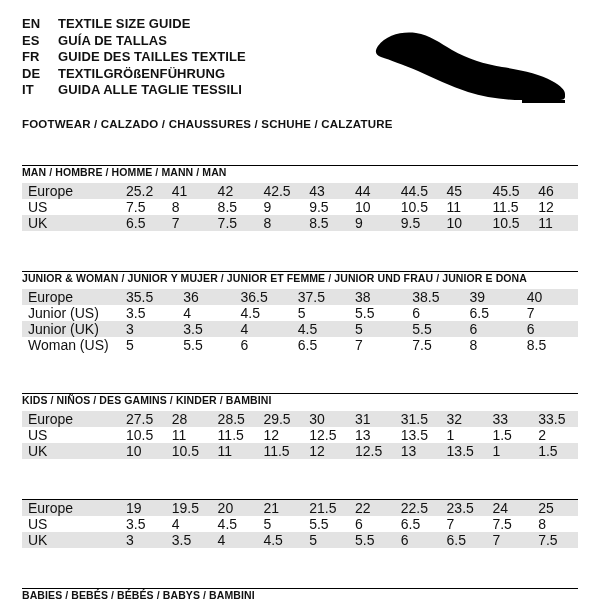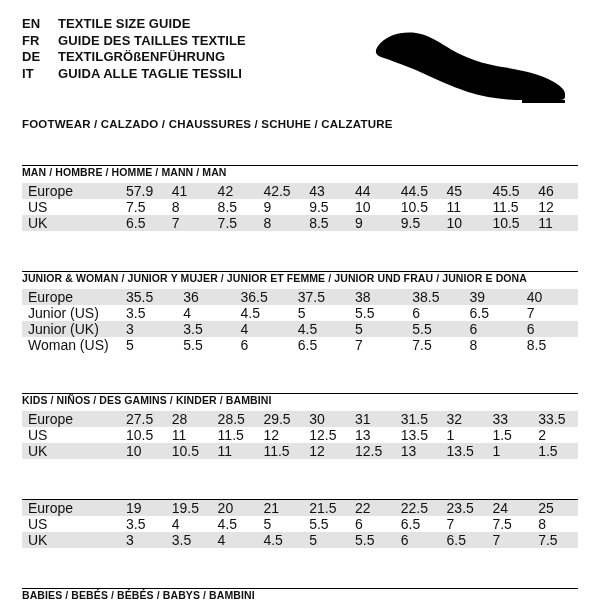--- a/index.html
+++ b/index.html
@@ -109,20 +109,24 @@
 </head>
 <body>
 
 <div class="page">
 
   <div class="header">
     <div class="lang-block">
       <div class="lang-row">
         <span class="lang-code">EN</span>
         <span class="lang-title">TEXTILE SIZE GUIDE</span>
+      </div>
+      <div class="lang-row">
+        <span class="lang-code">ES</span>
+        <span class="lang-title">GUÍA DE TALLAS</span>
       </div>
       <div class="lang-row">
         <span class="lang-code">FR</span>
         <span class="lang-title">GUIDE DES TAILLES TEXTILE</span>
       </div>
       <div class="lang-row">
         <span class="lang-code">DE</span>
         <span class="lang-title">TEXTILGRÖßENFÜHRUNG</span>
       </div>
       <div class="lang-row">
@@ -144,21 +148,21 @@
 
   <div class="footwear-line">FOOTWEAR / CALZADO / CHAUSSURES / SCHUHE / CALZATURE</div>
 
   <div class="section first">
     <div class="sep"></div>
     <div class="section-title">MAN / HOMBRE / HOMME / MANN / MAN</div>
     <table class="size-table">
       <tbody>
           <tr class="shaded">
         <td class="label">Europe</td>
-        <td>57.9</td>
+        <td>25.2</td>
         <td>41</td>
         <td>42</td>
         <td>42.5</td>
         <td>43</td>
         <td>44</td>
         <td>44.5</td>
         <td>45</td>
         <td>45.5</td>
         <td>46</td>
       </tr>

